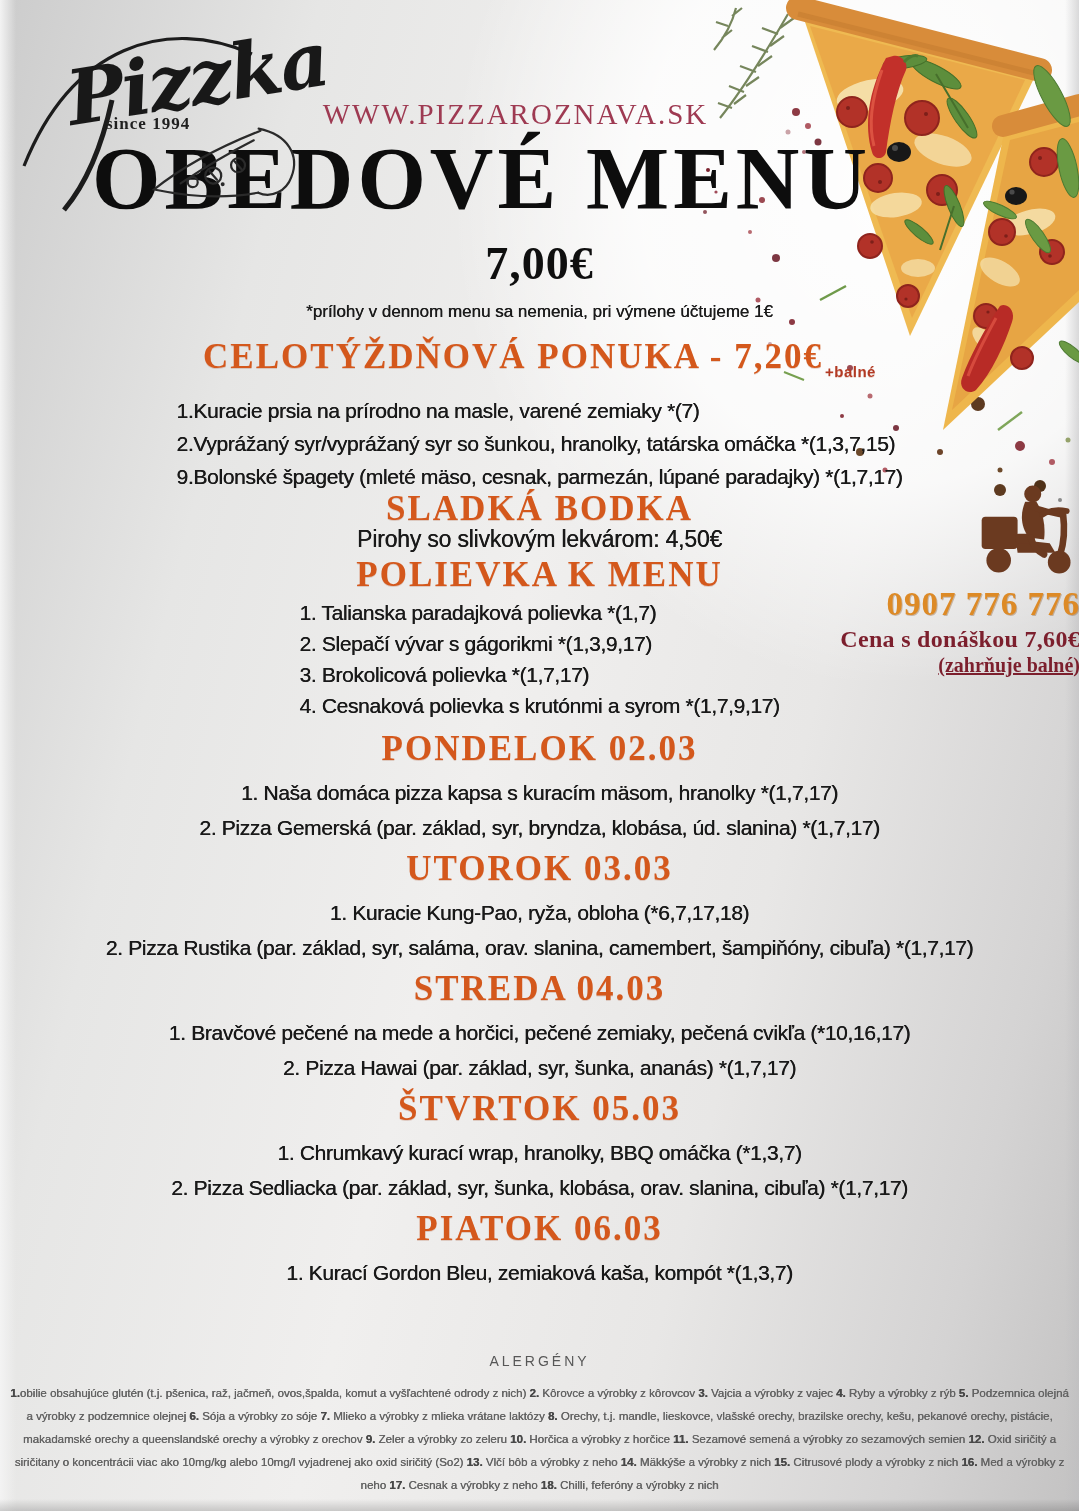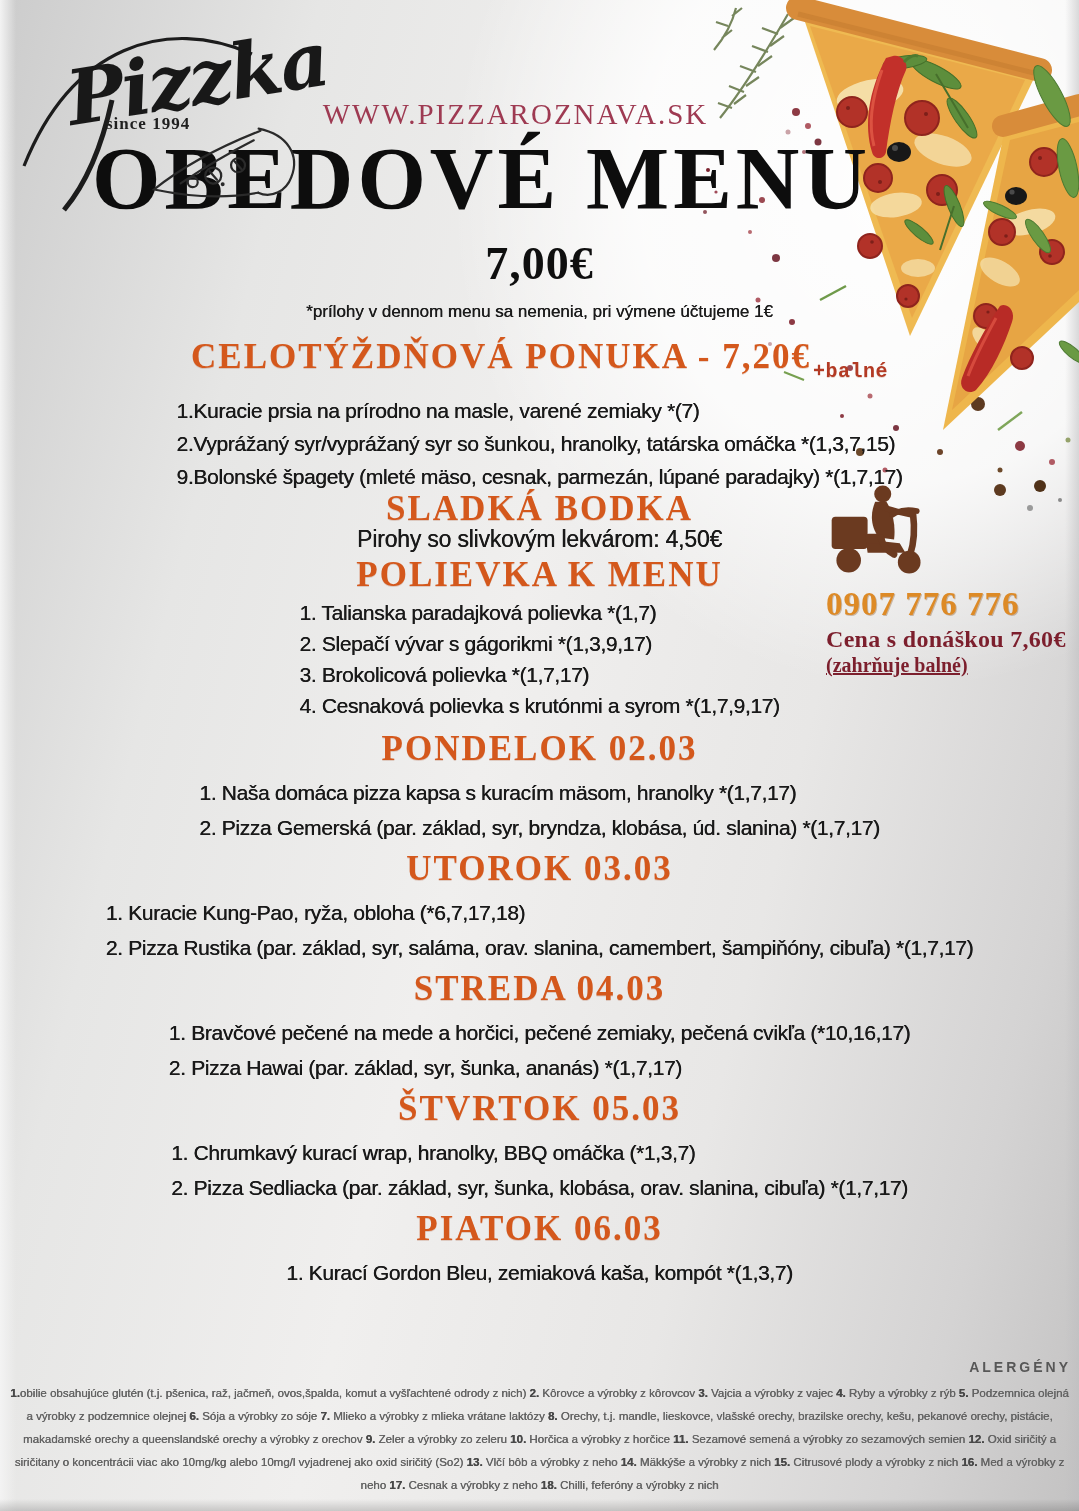--- a/index.html
+++ b/index.html
@@ -31,41 +31,41 @@
     line-height:.95;letter-spacing:4px;color:#0d0d0d;text-align:center;position:relative;left:-58px;white-space:nowrap;}
   .price{margin-top:18px;font-family:"Liberation Serif",serif;font-weight:700;font-size:46px;
     line-height:50px;color:#0f0f0f;text-align:center;letter-spacing:1px;}
   .note{margin-top:12px;font-size:17px;line-height:22px;text-align:center;color:#1b1b1b;
     text-shadow:.3px 0 0 currentColor;}
 
   .sec-h{margin:0;font-family:"Liberation Serif",serif;font-weight:700;font-size:35px;line-height:40px;
     color:#d4581c;letter-spacing:2px;text-align:center;text-shadow:0 1px 0 rgba(150,45,0,.18);}
   .mt14{margin-top:14px;} .mtm4{margin-top:-4px;} .mt2{margin-top:2px;}
   .mt8{margin-top:8px;} .mt4{margin-top:4px;}
-  .balne{font-family:Liberation Mono, monospace;font-size:20px;color:#b33a24;font-weight:700;
+  .balne{font-family:Liberation Sans, sans-serif;font-size:15px;color:#b33a24;font-weight:700;
     margin-left:2px;letter-spacing:.5px;vertical-align:-9px;}
   .items{display:table;margin:2px auto 0;text-align:left;}
-  .items.daysp{margin-top:6px;}
+  .items.daysp{margin-top:6px;text-align:center;}
   .item{font-size:21px;line-height:33px;letter-spacing:-.35px;color:#191919;white-space:nowrap;
     text-shadow:.35px 0 0 currentColor;}
   .items.soup .item{line-height:31px;}
   .items.daysp .item{line-height:35px;}
   .dessert-line{margin-top:-4px;font-size:23px;line-height:28px;text-align:center;color:#191919;
     text-shadow:.35px 0 0 currentColor;letter-spacing:-.2px;}
 
-  .delivery{position:absolute;left:826px;top:482px;width:254px;text-align:left;z-index:3;}
+  .delivery{position:absolute;left:826px;top:482px;width:254px;text-align:right;z-index:3;}
   .phone{margin-top:4px;font-family:"Liberation Serif",serif;font-weight:700;font-size:33px;
     color:#dd8a26;letter-spacing:1px;white-space:nowrap;text-shadow:1px 1px 0 rgba(120,60,0,.3);}
   .dline{margin-top:3px;font-family:"Liberation Serif",serif;font-weight:700;font-size:24px;
     color:#7c1f2d;white-space:nowrap;letter-spacing:.3px;}
   .dnote{margin-top:1px;font-family:"Liberation Serif",serif;font-weight:700;font-size:20px;
     color:#7c1f2d;white-space:nowrap;text-decoration:underline;}
 
   .allergens{position:absolute;left:8px;right:8px;bottom:14px;z-index:2;}
-  .allerg-h{text-align:right;font-size:14px;letter-spacing:3px;color:#575757;font-weight:700;margin-bottom:7px;}
+  .allerg-h{text-align:center;font-size:14px;letter-spacing:3px;color:#575757;font-weight:400;margin-bottom:13px;}
   .allerg-t{font-size:11.5px;line-height:23px;color:#636363;text-align:center;font-weight:400;
     text-shadow:.3px 0 0 currentColor;}
   .allerg-t b{color:#484848;}
 </style>
 </head>
 <body>
 
 <div class="page">
 
   <svg class="pizza-art" width="379" height="520" viewBox="0 0 379 520">

